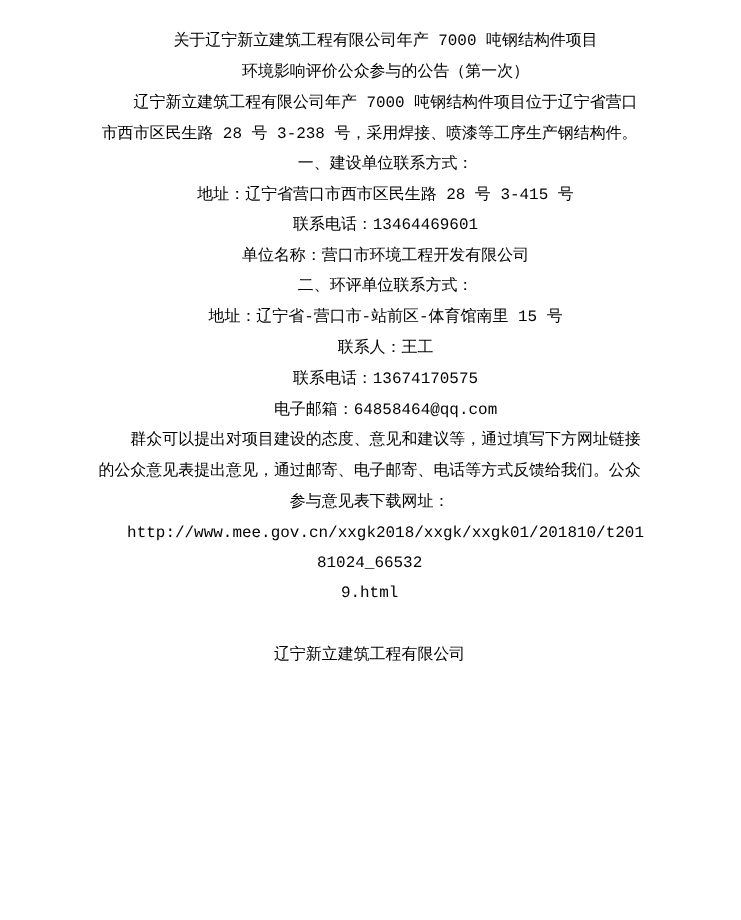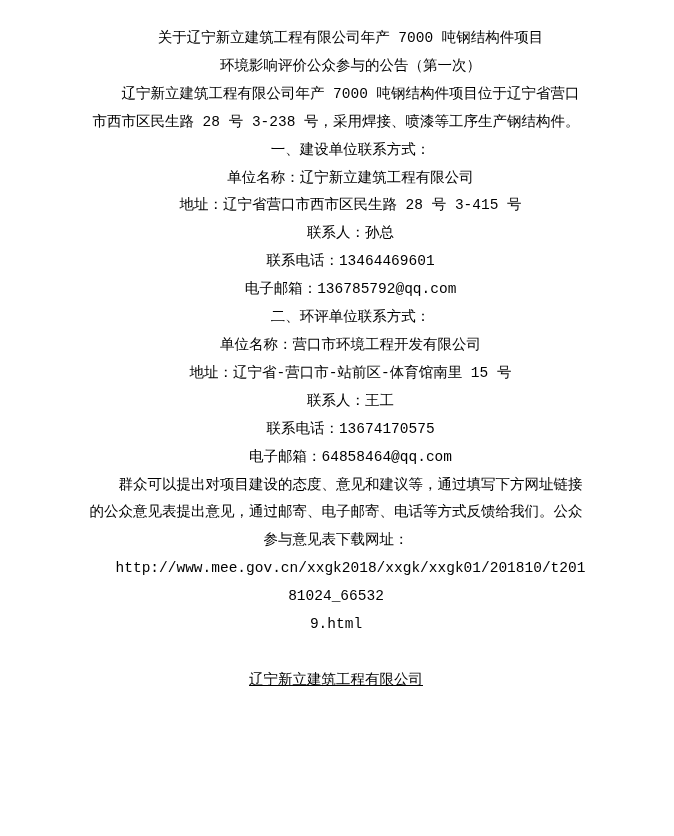--- a/index.html
+++ b/index.html
@@ -38,46 +38,42 @@
   }
   .url-para {
     text-indent: 2em;
     word-break: break-all;
   }
   .url-wrap {
     text-indent: 0;
   }
   .right {
     text-align: right;
-    text-decoration: underline;
   }
   .spacer {
     height: 27.9px;
   }
 </style>
 </head>
 <body>
 
 <div class="page">
 
   <p class="title">关于辽宁新立建筑工程有限公司年产 7000 吨钢结构件项目</p>
   <p class="title">环境影响评价公众参与的公告（第一次）</p>
 
   <p class="indent justify">辽宁新立建筑工程有限公司年产 7000 吨钢结构件项目位于辽宁省营口市西市区民生路 28 号 3-238 号，采用焊接、喷漆等工序生产钢结构件。</p>
 
 
   <p class="indent">一、建设单位联系方式：</p>
-  <p class="indent">单位名称：辽宁新立建筑工程有限公司</p>
   <p class="indent">地址：辽宁省营口市西市区民生路 28 号 3-415 号</p>
-  <p class="indent">联系人：孙总</p>
   <p class="indent">联系电话：13464469601</p>
-  <p class="indent">电子邮箱：136785792@qq.com</p>
 
+  <p class="indent">单位名称：营口市环境工程开发有限公司</p>
   <p class="indent">二、环评单位联系方式：</p>
-  <p class="indent">单位名称：营口市环境工程开发有限公司</p>
   <p class="indent">地址：辽宁省-营口市-站前区-体育馆南里 15 号</p>
   <p class="indent">联系人：王工</p>
   <p class="indent">联系电话：13674170575</p>
   <p class="indent">电子邮箱：64858464@qq.com</p>
 
   <p class="indent justify">群众可以提出对项目建设的态度、意见和建议等，通过填写下方网址链接的公众意见表提出意见，通过邮寄、电子邮寄、电话等方式反馈给我们。公众参与意见表下载网址：</p>
 
   <p class="url-para"><span class="url-wrap">http://www.mee.gov.cn/xxgk2018/xxgk/xxgk01/201810/t20181024_66532</span><br><span class="url-wrap">9.html</span></p>
 
   <div class="spacer"></div>

